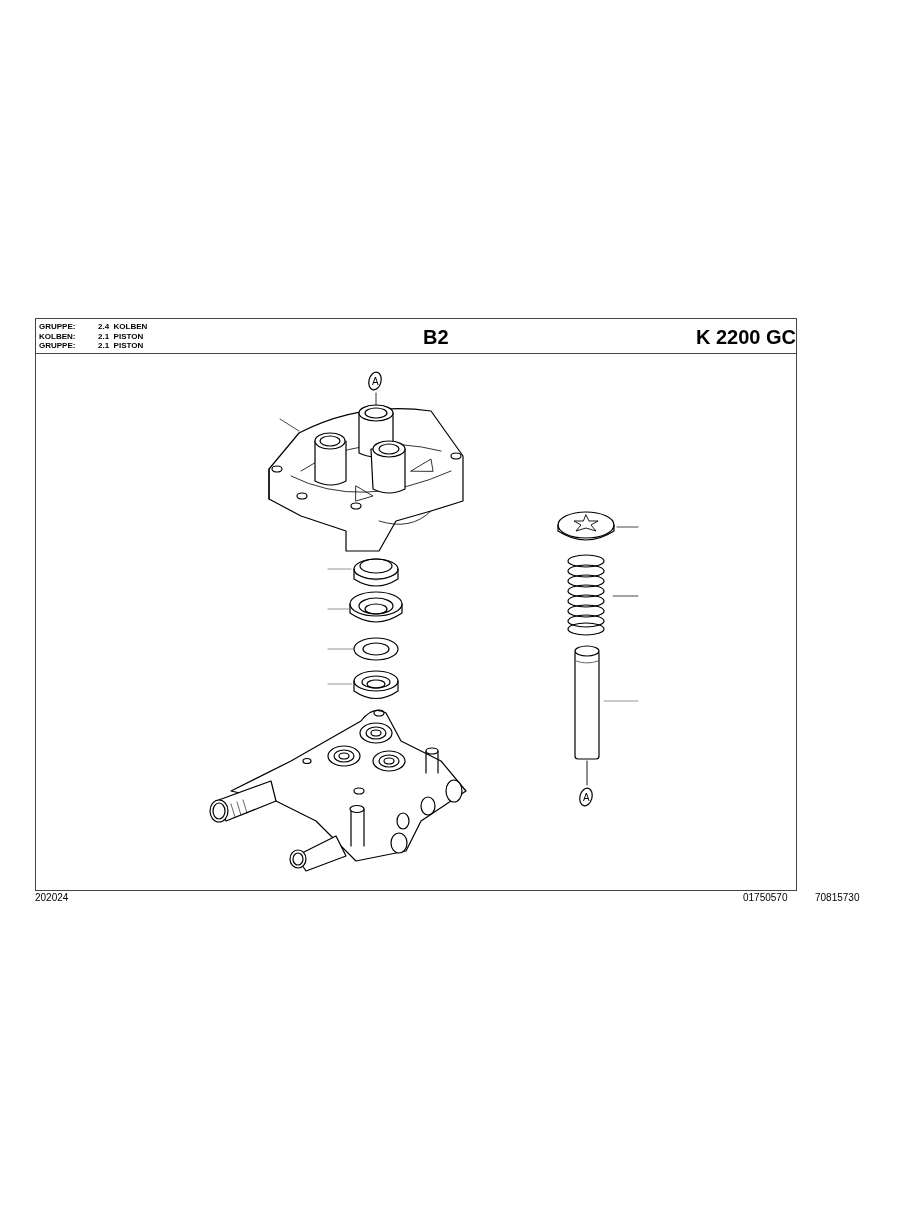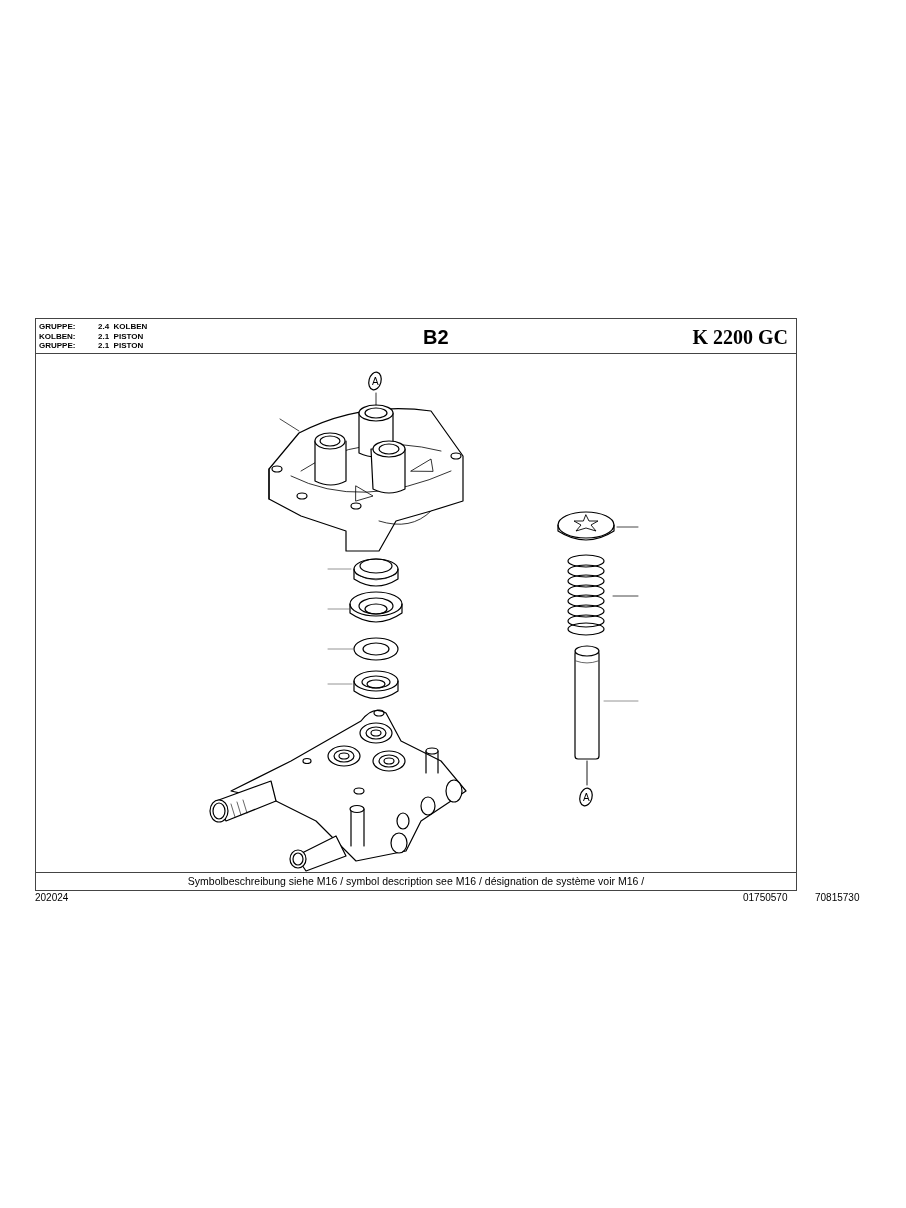--- a/index.html
+++ b/index.html
@@ -7,21 +7,21 @@
          font-family: "Liberation Sans", sans-serif; color: #000; }
   .sheet { position: absolute; left: 35px; top: 318px; width: 762px; height: 573px;
            border: 1px solid #444; box-sizing: border-box; }
   .header { position: absolute; left: 0; top: 0; right: 0; height: 34px;
             border-bottom: 1px solid #444; }
   .group-block { position: absolute; left: 3px; top: 3px; font-size: 8px; font-weight: bold; line-height: 9.5px; }
   .group-row { display: flex; }
   .group-key { width: 59px; }
   .group-val { }
   .page-code { position: absolute; left: 387px; top: 7px; font-size: 20px; font-weight: bold; }
-  .model { position: absolute; right: 8px; top: 7px; font-size: 20px; font-weight: bold; font-family: Liberation Serif, serif; }
+  .model { position: absolute; right: 0; top: 7px; font-size: 20px; font-weight: bold; }
   .drawing { position: absolute; left: 0; top: 34px; right: 0; bottom: 17px; }
   .footer { position: absolute; left: 0; bottom: 0; right: 0; height: 17px;
             border-top: 1px solid #444; text-align: center; font-size: 10.5px; line-height: 16px; }
   .below { position: absolute; top: 892px; font-size: 10px; }
   .drawing svg { position: absolute; left: -35px; top: -352px; }
 </style>
 </head>
 <body>
 
 <div class="sheet">
@@ -164,18 +164,17 @@
         <rect x="574" y="650" width="24" height="108" rx="3" fill="#fff"></rect>
         <ellipse cx="586" cy="650" rx="12" ry="5" fill="#fff"></ellipse>
         <path d="M575 660 Q586 664 597 660" stroke-width="0.6"></path>
         <line x1="586" y1="760" x2="586" y2="784" stroke-width="0.9"></line>
         <ellipse cx="585" cy="796" rx="6" ry="9" transform="rotate(15 585 796)"></ellipse>
       </g>
       <text x="582" y="800" font-size="10" font-family="Liberation Sans, sans-serif" fill="#000" stroke="none">A</text>
     </svg>
   </div>
 
-  <div class="footer">Symbolbeschreibung siehe M16 / symbol description see M16 / désignation de système voir M16 /</div>
 </div>
 
 <div class="below" style="left:35px;">202024</div>
 <div class="below" style="left:743px;">01750570</div>
 <div class="below" style="left:815px;">70815730</div>
 
 </body></html>

